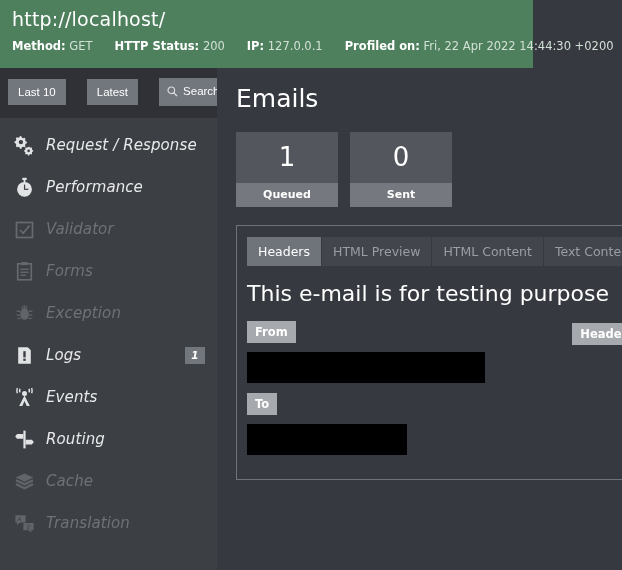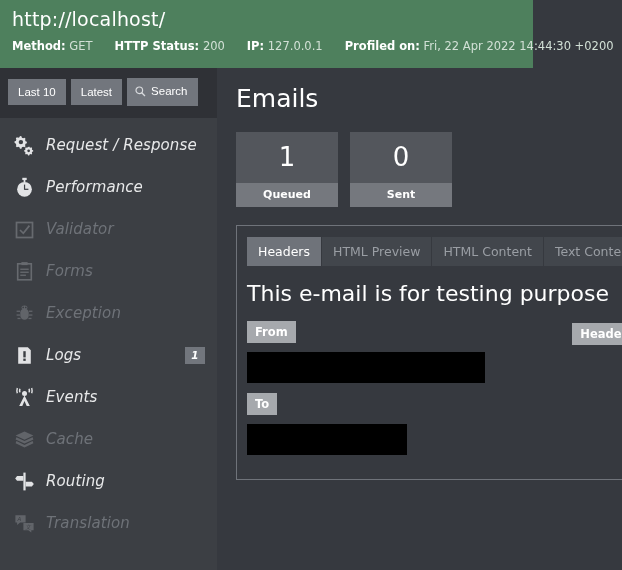--- a/index.html
+++ b/index.html
@@ -29,21 +29,21 @@
   .sidebar{
     position:absolute;left:0;top:68px;width:217px;height:502px;
     background:#3c3f44;box-sizing:border-box;
   }
   .sidebar .searchbar{
     height:50px;background:#2f3136;box-sizing:border-box;
     padding:10px 8px 0 8px;white-space:nowrap;
   }
   .sbtn{
     display:inline-block;background:#72767d;color:#ffffff;
-    font-size:11.5px;line-height:14px;padding:6px 10px;margin-right:5px;
+    font-size:11.5px;line-height:14px;padding:6px 10px;margin-right:21px;
     border:0;vertical-align:middle;cursor:pointer;white-space:nowrap;
   }
   .sbtn.search{padding-left:8px;}
   .sbtn .mag{display:inline-block;vertical-align:-2px;margin-right:5px;}
 
   .navlist{list-style:none;margin:0;padding:6px 0 0 0;font-style:italic;}
   .navitem{
     position:relative;height:42px;display:flex;align-items:center;
     padding:0 12px 0 10px;cursor:pointer;box-sizing:border-box;
   }
@@ -230,40 +230,40 @@
             <path d="M10.5 8.6L15.8 19h-3.1l-2.2-5-2.2 5H5.2z" fill="#e2e3e5"></path>
             <path d="M5.9 5.4a6.4 6.4 0 010-3.6" fill="none" stroke="#e2e3e5" stroke-width="1.5"></path>
             <path d="M3.3 6.2a9.4 9.4 0 010-5.2" fill="none" stroke="#e2e3e5" stroke-width="1.4"></path>
             <path d="M15.1 5.4a6.4 6.4 0 000-3.6" fill="none" stroke="#e2e3e5" stroke-width="1.5"></path>
             <path d="M17.7 6.2a9.4 9.4 0 000-5.2" fill="none" stroke="#e2e3e5" stroke-width="1.4"></path>
           </svg>
         </span>
         <span class="lbl">Events</span>
       </li>
 
+      <li class="navitem">
+        <span class="ico">
+          <svg width="21" height="21" viewBox="0 0 21 21">
+            <rect x="9.4" y="1.6" width="2.2" height="17.8" fill="#e2e3e5"></rect>
+            <path d="M9.4 5.1H3.1L1.2 7.4l1.9 2.3h6.3z" fill="#e2e3e5"></path>
+            <path d="M11.6 10.8h6.3l1.9 2.3-1.9 2.3h-6.3z" fill="#e2e3e5"></path>
+          </svg>
+        </span>
+        <span class="lbl">Routing</span>
+      </li>
+
       <li class="navitem disabled">
         <span class="ico">
           <svg width="21" height="21" viewBox="0 0 21 21">
             <path d="M10.5 2.4L19.4 6.6l-8.9 4.2-8.9-4.2z" fill="#8e9197"></path>
             <path d="M10.5 12.1L2.4 8.3 1.6 10.4l8.9 4.2 8.9-4.2-.8-2.1z" fill="#8e9197"></path>
             <path d="M10.5 15.9L2.4 12.1l-.8 2.1 8.9 4.2 8.9-4.2-.8-2.1z" fill="#8e9197"></path>
           </svg>
         </span>
         <span class="lbl">Cache</span>
-      </li>
-
-      <li class="navitem">
-        <span class="ico">
-          <svg width="21" height="21" viewBox="0 0 21 21">
-            <rect x="9.4" y="1.6" width="2.2" height="17.8" fill="#e2e3e5"></rect>
-            <path d="M9.4 5.1H3.1L1.2 7.4l1.9 2.3h6.3z" fill="#e2e3e5"></path>
-            <path d="M11.6 10.8h6.3l1.9 2.3-1.9 2.3h-6.3z" fill="#e2e3e5"></path>
-          </svg>
-        </span>
-        <span class="lbl">Routing</span>
       </li>
 
       <li class="navitem disabled">
         <span class="ico">
           <svg width="21" height="21" viewBox="0 0 21 21">
             <path d="M1.4 2.2h10.2v7.4H6.1L3.1 12V9.6H1.4z" fill="#8e9197"></path>
             <text x="3.5" y="8" font-family="DejaVu Sans, sans-serif" font-size="5.4" fill="#3c3f44">A</text>
             <path d="M9.4 9.9h10.2v7.4H17.3V19.6L14.3 17.3H9.4z" fill="#8e9197"></path>
             <text x="11.6" y="15.8" font-family="DejaVu Sans, sans-serif" font-size="5.4" fill="#3c3f44">文</text>
           </svg>

